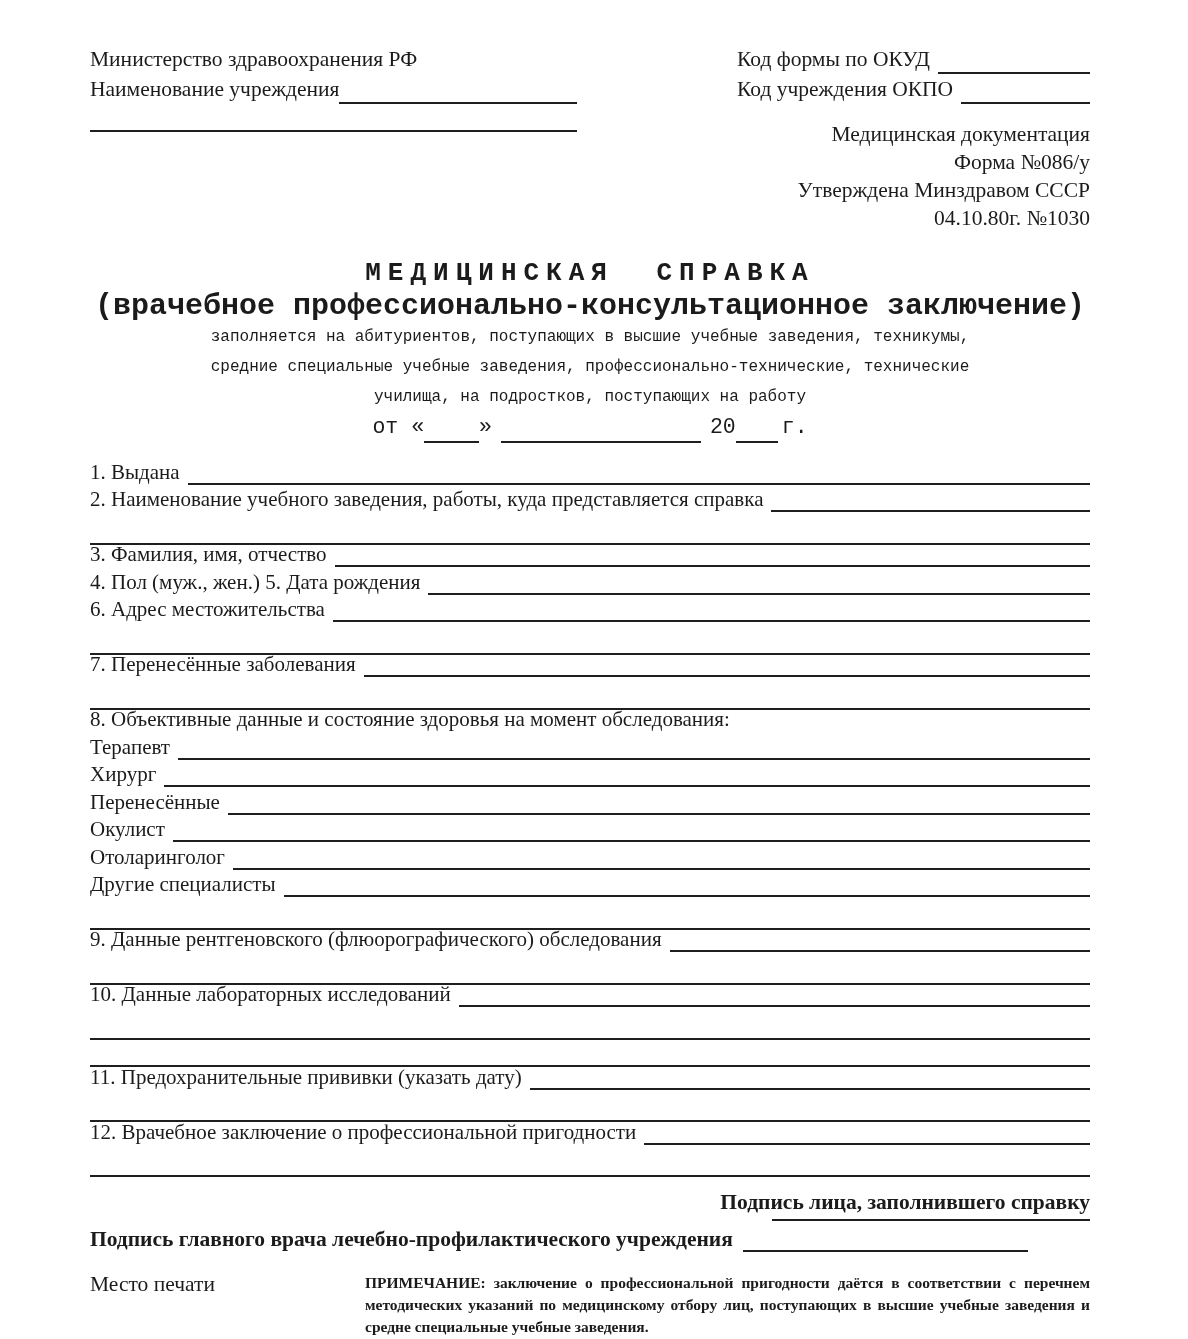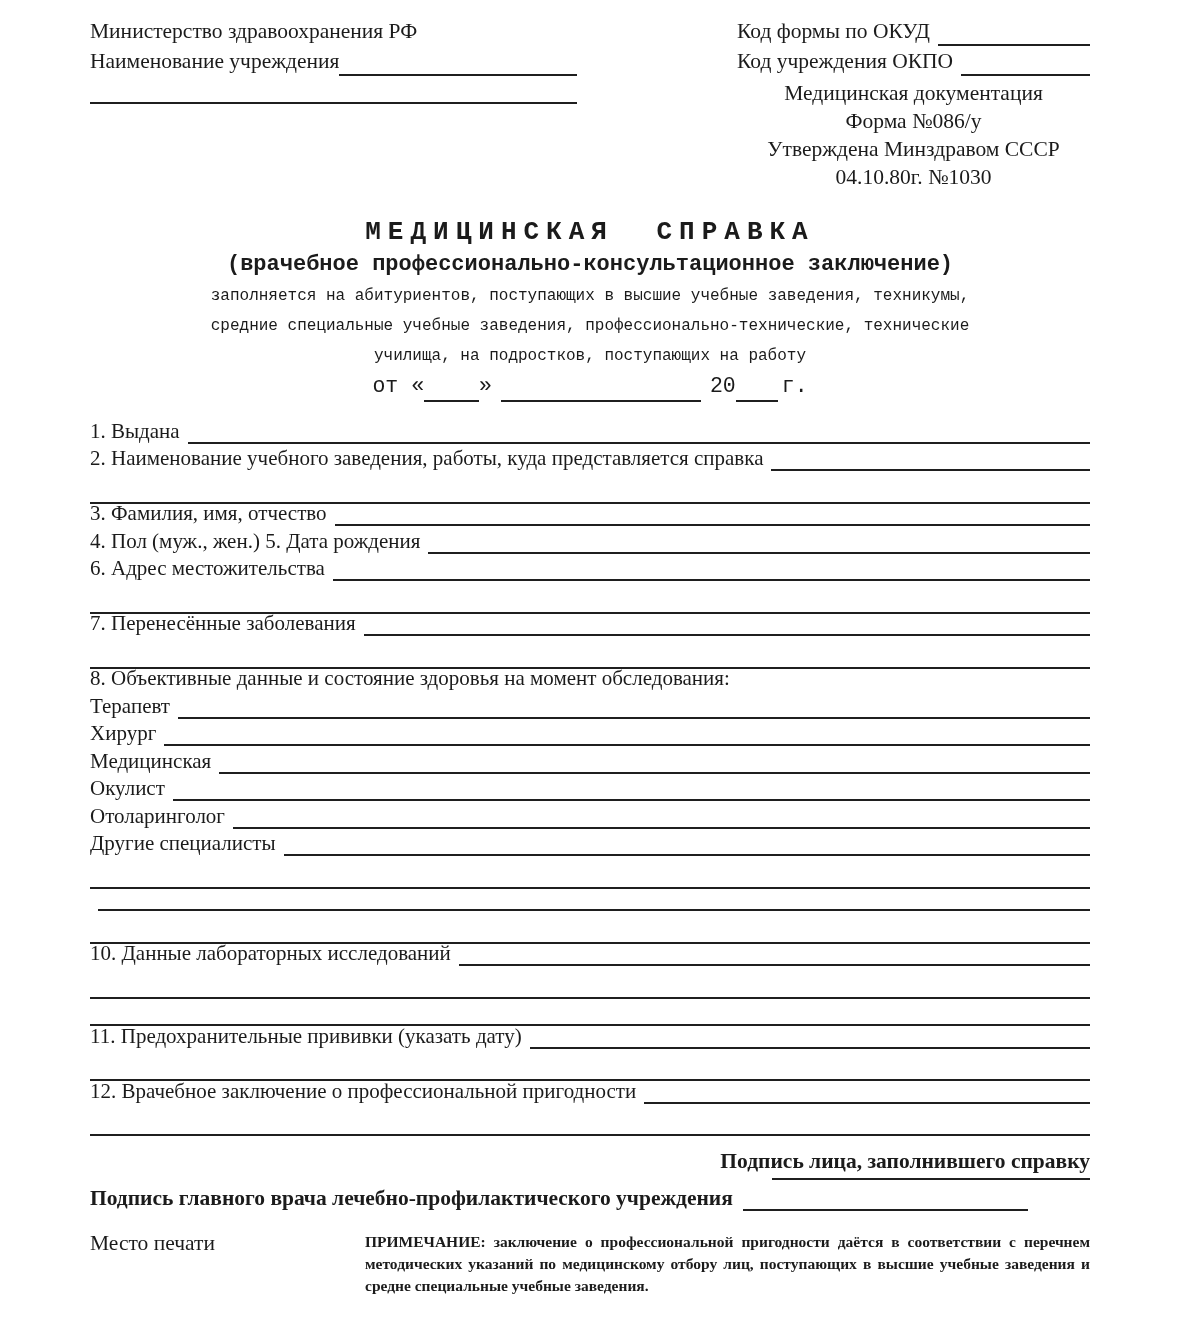--- a/index.html
+++ b/index.html
@@ -5,40 +5,40 @@
   * { margin: 0; padding: 0; box-sizing: border-box; }
   html, body { background: #ffffff; }
   body {
     width: 1188px; height: 1339px;
     font-family: "Liberation Serif", "DejaVu Serif", serif;
     color: #1b1b1b;
     overflow: hidden;
   }
   .page {
     width: 1188px; height: 1236px;
-    padding: 16px 98px 0 90px;
+    padding: 44px 98px 0 90px;
   }
   
   .hdr { display: flex; justify-content: space-between; }
   .hdr-left { width: 487px; font-size: 21.5px; line-height: 30px; }
   .hdr-right { width: 353px; font-size: 21.5px; line-height: 30px; }
   .hdr-row { display: flex; align-items: flex-end; height: 30px; white-space: nowrap; }
   .blank { display: inline-block; border-bottom: 2px solid #1f1f1f; height: 24px; }
   .fill  { flex: 1; border-bottom: 2px solid #1f1f1f; height: 24px; margin-left: 8px; }
   .fill.tight { margin-left: 0; }
   .hdr-underline { margin-top: 12px; width: 487px; border-bottom: 2px solid #1f1f1f; height: 16px; }
-  .doc-info { margin-top: 3px; text-align: center; line-height: 28px; }
+  .doc-info { margin-top: 16px; text-align: right; line-height: 28px; }
   
   .title-block { text-align: center; margin-top: 24px; font-family: Liberation Mono, monospace; }
   .main-title {
     font-size: 26px; font-weight: bold;
     letter-spacing: 7px; word-spacing: 20px;
     line-height: 34px;
   }
-  .subtitle { font-size: 22px; font-weight: bold; line-height: 32px; }
+  .subtitle { font-size: 30px; font-weight: bold; line-height: 32px; }
   .desc { font-size: 16px; line-height: 30px; }
   .date-line { font-size: 21.5px; line-height: 31px; display: flex; justify-content: center; align-items: flex-end; }
   .date-line .blank { height: 22px; }
   .date-line .tok { white-space: pre; }
   .w55 { width: 55px; } .w200 { width: 200px; margin-left: 9px; margin-right: 9px; } .w42 { width: 42px; margin-right: 4px; }
   
   .form-rows { margin-top: 14px; }
   .row { display: flex; align-items: flex-end; height: 27.5px; }
   .row .lbl { white-space: nowrap; font-size: 21px; line-height: 26px; }
   .row.cont { position: relative; top: 5px; }
@@ -159,21 +159,21 @@
       <span class="lbl">Терапевт</span>
         <span class="fill"></span>
     </div>
 
     <div class="row">
       <span class="lbl">Хирург</span>
         <span class="fill"></span>
     </div>
 
     <div class="row">
-      <span class="lbl">Медицинская</span>
+      <span class="lbl">Перенесённые</span>
         <span class="fill"></span>
     </div>
 
     <div class="row">
       <span class="lbl">Окулист</span>
         <span class="fill"></span>
     </div>
 
     <div class="row">
       <span class="lbl">Отоларинголог</span>
@@ -183,20 +183,21 @@
     <div class="row">
       <span class="lbl">Другие специалисты</span>
         <span class="fill"></span>
     </div>
 
     <div class="row cont">
       <span class="fill tight"></span>
     </div>
 
     <div class="row">
+      <span class="lbl">9. Данные рентгеновского (флюорографического) обследования</span>
         <span class="fill"></span>
     </div>
 
     <div class="row cont">
       <span class="fill tight"></span>
     </div>
 
     <div class="row">
       <span class="lbl">10. Данные лабораторных исследований</span>
         <span class="fill"></span>

